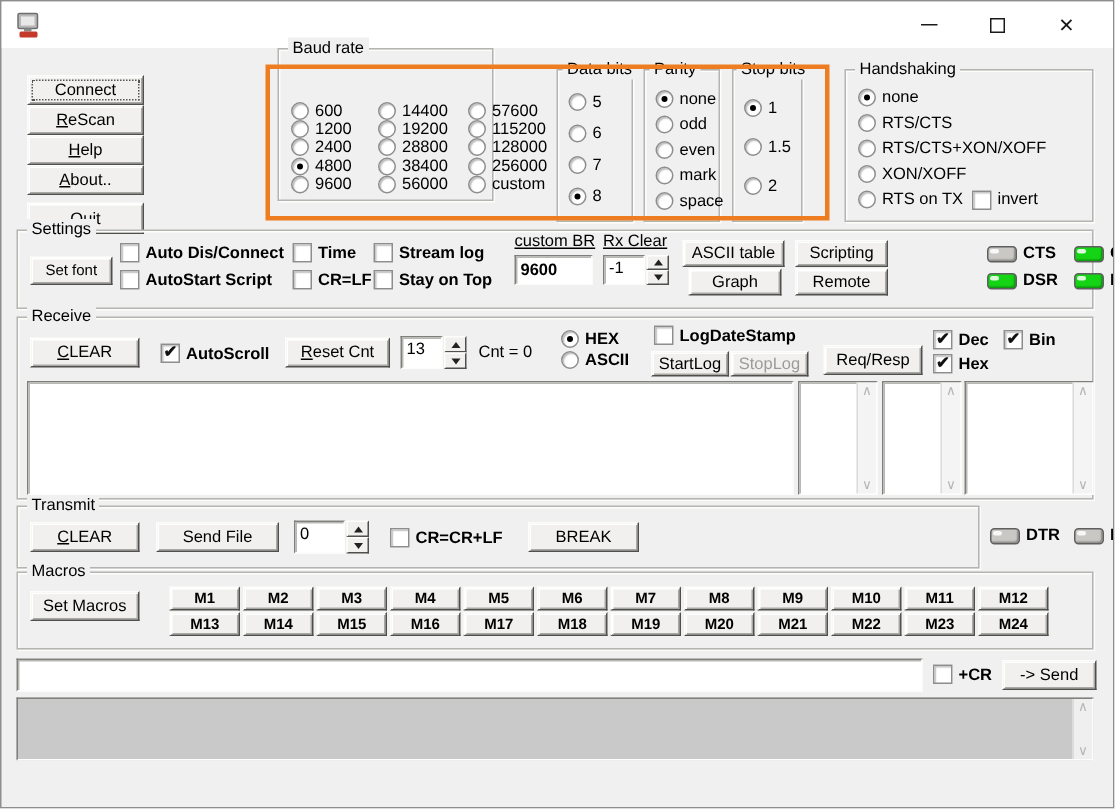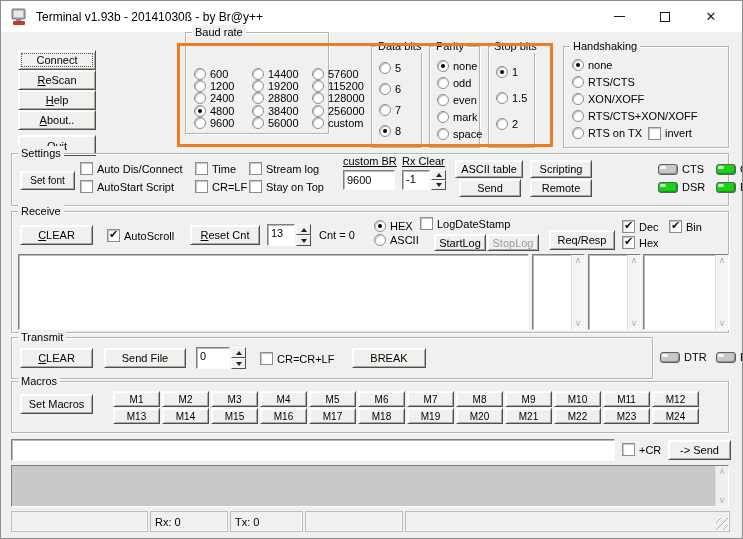--- a/index.html
+++ b/index.html
@@ -1,19 +1,19 @@
 <!DOCTYPE html>
 <html><head>
 <meta charset="utf-8">
 <style>
   * { box-sizing: border-box; margin: 0; padding: 0; }
   body { font-family: "Liberation Sans", sans-serif; background: #ffffff; }
   #window { position: relative; width: 743px; height: 539px; background: #f0f0f0;
             border: 1px solid #8e8e8e; overflow: hidden; }
-  .abs { position: absolute; }
+  .abs { position: absolute; font-weight: bold; }
 
   
   #titlebar { position: absolute; left: 0; top: 0; width: 100%; height: 31px;
               background: #ffffff; display: flex; align-items: center; }
   .title-text { font-size: 12px; color: #000; margin-left: 8px; white-space: nowrap; }
   .winbtns { position: absolute; right: 8px; top: 0; height: 31px; display: flex; }
   .winbtn { width: 46px; height: 31px; display: flex; align-items: center; justify-content: center; }
   .ico-min { width: 11px; height: 1px; background: #1a1a1a; display: inline-block; }
   .ico-max { width: 10px; height: 10px; border: 1px solid #1a1a1a; display: inline-block; }
   .ico-close { font-size: 13px; color: #1a1a1a; line-height: 1; }
@@ -111,21 +111,20 @@
 
 <div id="window">
 
   <div id="titlebar">
     <svg width="18" height="18" viewBox="0 0 18 18" style="margin-left:9px">
       <rect x="2" y="1" width="13" height="10" rx="1" fill="#b9b9b9" stroke="#6e6e6e"></rect>
       <rect x="4" y="3" width="9" height="6" fill="#e9e9e9"></rect>
       <rect x="6" y="11" width="5" height="2" fill="#8a8a8a"></rect>
       <rect x="3" y="13" width="12" height="4" rx="1" fill="#c4392a"></rect>
     </svg>
-    <span class="title-text">Terminal v1.93b - 20141030ß - by Br@y++</span>
     <div class="winbtns">
       <div class="winbtn">
           <span class="ico-min"></span>
         </div>
       <div class="winbtn">
           <span class="ico-max"></span>
         </div>
       <div class="winbtn">
           <span class="ico-close">✕</span>
         </div>
@@ -277,25 +276,25 @@
       <div class="rrow">
           <span class="radio on"></span>
           <span>none</span>
         </div>
       <div class="rrow">
           <span class="radio"></span>
           <span>RTS/CTS</span>
         </div>
       <div class="rrow">
           <span class="radio"></span>
+          <span>RTS/CTS+XON/XOFF</span>
+        </div>
+      <div class="rrow">
+          <span class="radio"></span>
           <span>XON/XOFF</span>
-        </div>
-      <div class="rrow">
-          <span class="radio"></span>
-          <span>RTS/CTS+XON/XOFF</span>
         </div>
       <div class="rrow">
         <span class="radio"></span>
         <span>RTS on TX</span>
         <span class="box" style="margin-left:2px"></span>
         <span>invert</span>
       </div>
     </div>
   </div>
 
@@ -336,21 +335,21 @@
       <div class="arrows">
           <div class="sarr">
             <span class="tri-up"></span>
           </div>
           <div class="sarr">
             <span class="tri-down"></span>
           </div>
         </div>
     </div>
     <div class="btn" style="left:443px;top:6px;width:68px;height:18px">ASCII table</div>
-    <div class="btn" style="left:447px;top:25px;width:62px;height:18px">Send</div>
+    <div class="btn" style="left:447px;top:25px;width:62px;height:18px">Graph</div>
     <div class="btn" style="left:518px;top:6px;width:62px;height:18px">Scripting</div>
     <div class="btn" style="left:518px;top:25px;width:62px;height:18px">Remote</div>
     <div class="ledrow abs" style="left:610px;top:9px">
         <span class="led"></span>
         <span>CTS</span>
       </div>
     <div class="ledrow abs" style="left:668px;top:9px">
         <span class="led on"></span>
         <span>CD</span>
       </div>
@@ -385,21 +384,21 @@
     </div>
     <span class="lbl" style="left:307px;top:17px">Cnt = 0</span>
     <div class="rrow abs" style="left:362px;top:8px">
         <span class="radio on"></span>
         <span>HEX</span>
       </div>
     <div class="rrow abs" style="left:362px;top:22px">
         <span class="radio"></span>
         <span>ASCII</span>
       </div>
-    <div class="crow abs" style="left:408px;top:5px">
+    <div class="crow abs" style="left:424px;top:5px">
         <span class="box"></span>
         <span>LogDateStamp</span>
       </div>
     <div class="btn" style="left:422px;top:22px;width:52px;height:17px">StartLog</div>
     <div class="btn disabled" style="left:475px;top:22px;width:52px;height:17px">StopLog</div>
     <div class="btn" style="left:537px;top:18px;width:66px;height:20px">Req/Resp</div>
     <div class="crow abs" style="left:610px;top:8px">
         <span class="box on"></span>
         <span>Dec</span>
       </div>
@@ -507,23 +506,14 @@
   <div class="btn" style="left:667px;top:439px;width:63px;height:20px">-&gt; Send</div>
 
   <div class="pane" style="left:10px;top:464px;width:718px;height:42px;background:#c9c9c9;border:1px solid;border-color:#7f7f7c #fdfdfc #fdfdfc #7f7f7c">
     <div class="pane-body"></div>
     <div class="vscroll" style="background:#efefef">
         <span class="chev">∧</span>
         <span class="chev">∨</span>
       </div>
   </div>
 
-  <div id="statusbar">
-    <div class="sb" style="width:137px"></div>
-    <div class="sb" style="width:78px">Rx: 0</div>
-    <div class="sb" style="width:73px">Tx: 0</div>
-    <div class="sb" style="width:98px"></div>
-    <div class="sb" style="flex:1">
-      <span class="grip"></span>
-    </div>
-  </div>
 
 </div>
 
 </body></html>

